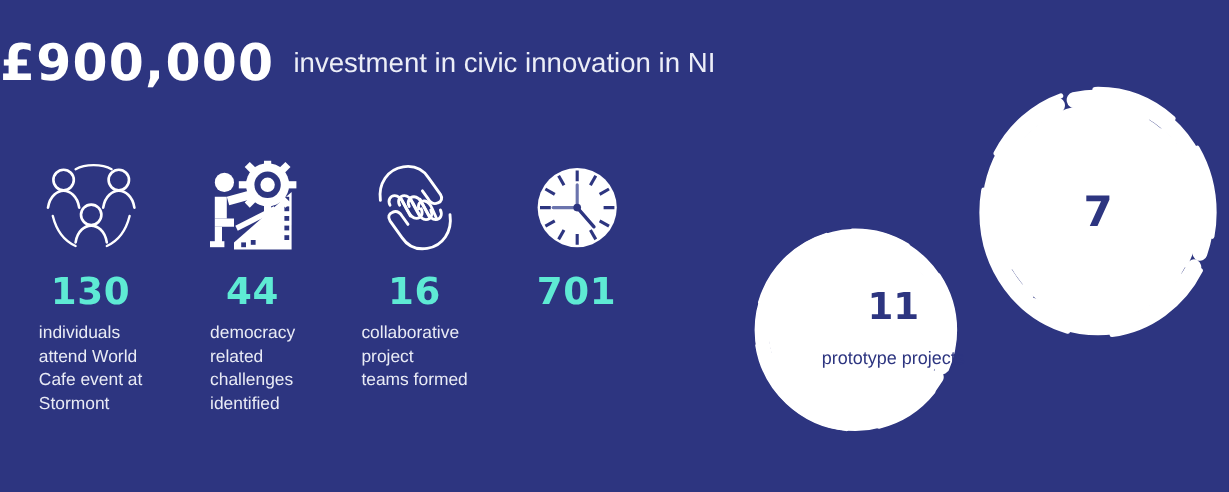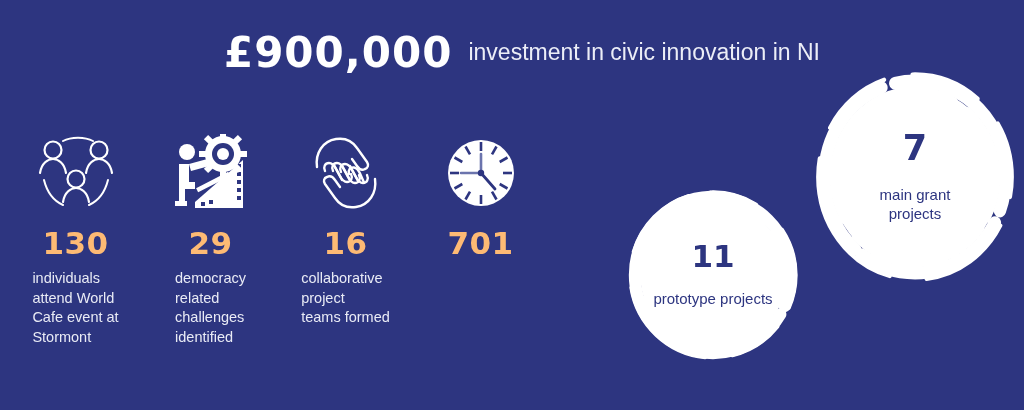--- a/index.html
+++ b/index.html
@@ -21,21 +21,21 @@
     height: 410px;
     background: #2d3580;
   }
 
   
   .headline {
     position: absolute;
     left: 0;
     top: 28px;
     width: 820px;
-    text-align: right;
+    text-align: left;
     white-space: nowrap;
   }
   .headline-amount {
     font-family: "DejaVu Sans", sans-serif;
     font-size: 42px;
     font-weight: bold;
     color: #ffffff;
     letter-spacing: 1px;
     vertical-align: middle;
   }
@@ -65,21 +65,21 @@
   .stat-icon {
     height: 86px;
     display: flex;
     align-items: center;
     justify-content: center;
   }
   .stat-number {
     font-family: "DejaVu Sans", sans-serif;
     font-size: 31px;
     font-weight: bold;
-    color: #fdba74;
+    color: #5eead4;
     margin-top: 12px;
     letter-spacing: 0.5px;
     line-height: 1;
   }
   .stat-label {
     font-family: "Liberation Sans", sans-serif;
     font-size: 14.5px;
     line-height: 1.35;
     color: #e9ebf5;
     text-align: left;
@@ -122,20 +122,21 @@
     color: #2d3580;
     line-height: 1.25;
     white-space: pre-line;
   }
 
   #circle-prototype {
     left: 622px;
     top: 184px;
     width: 182px;
     height: 182px;
+    align-items: flex-end;
   }
   #circle-prototype .circle-number { font-size: 31px; }
   #circle-prototype .circle-label { font-size: 15px; margin-top: 18px; }
 
   #circle-main-grant {
     left: 812px;
     top: 68px;
     width: 206px;
     height: 218px;
   }
@@ -205,21 +206,21 @@
             <rect x="-3" y="17" width="6" height="7"></rect>
             <rect x="-24" y="-3" width="7" height="6"></rect>
             <rect x="17" y="-3" width="7" height="6"></rect>
             <rect x="-3" y="-24" width="6" height="7" transform="rotate(45)"></rect>
             <rect x="-3" y="17" width="6" height="7" transform="rotate(45)"></rect>
             <rect x="-24" y="-3" width="7" height="6" transform="rotate(45)"></rect>
             <rect x="17" y="-3" width="7" height="6" transform="rotate(45)"></rect>
           </g>
         </svg>
       </div>
-      <div class="stat-number">29</div>
+      <div class="stat-number">44</div>
       <div class="stat-label">democracy
 related
 challenges
 identified</div>
     </div>
 
     <div class="stat">
       <div class="stat-icon">
         <svg width="86" height="80" viewBox="0 0 86 80" fill="none" stroke="#ffffff" stroke-width="2.4" stroke-linecap="round" stroke-linejoin="round">
 
@@ -293,18 +294,16 @@
       <circle cx="100" cy="100" r="82" fill="#ffffff"></circle>
       <g fill="none" stroke="#ffffff" stroke-linecap="round">
         <path d="M100 12 c49 0 88 39 88 88 c0 49 -39 88 -88 88 c-49 0 -88 -39 -88 -88 c0 -49 39 -88 88 -88 z" stroke-width="12" stroke-dasharray="230 12 150 8 180 14" stroke-dashoffset="60"></path>
         <path d="M100 20 c44 0 80 36 80 80 c0 44 -36 80 -80 80 c-44 0 -80 -36 -80 -80 c0 -44 36 -80 80 -80 z" stroke-width="6" stroke-dasharray="170 16 110 10 140 18" stroke-dashoffset="130"></path>
         <path d="M100 6 c52 0 94 42 94 94 c0 52 -42 94 -94 94 c-52 0 -94 -42 -94 -94 c0 -52 42 -94 94 -94 z" stroke-width="4" stroke-dasharray="90 36 140 30 70 28" stroke-dashoffset="200"></path>
         <path d="M100 28 c40 0 72 32 72 72 c0 40 -32 72 -72 72 c-40 0 -72 -32 -72 -72 c0 -40 32 -72 72 -72 z" stroke-width="3" stroke-dasharray="50 30 80 34" stroke-dashoffset="44"></path>
       </g>
     </svg>
     <div class="circle-content">
       <div class="circle-number">7</div>
-      <div class="circle-label">main grant
-projects</div>
     </div>
   </div>
 
 </div>
 
 </body></html>

